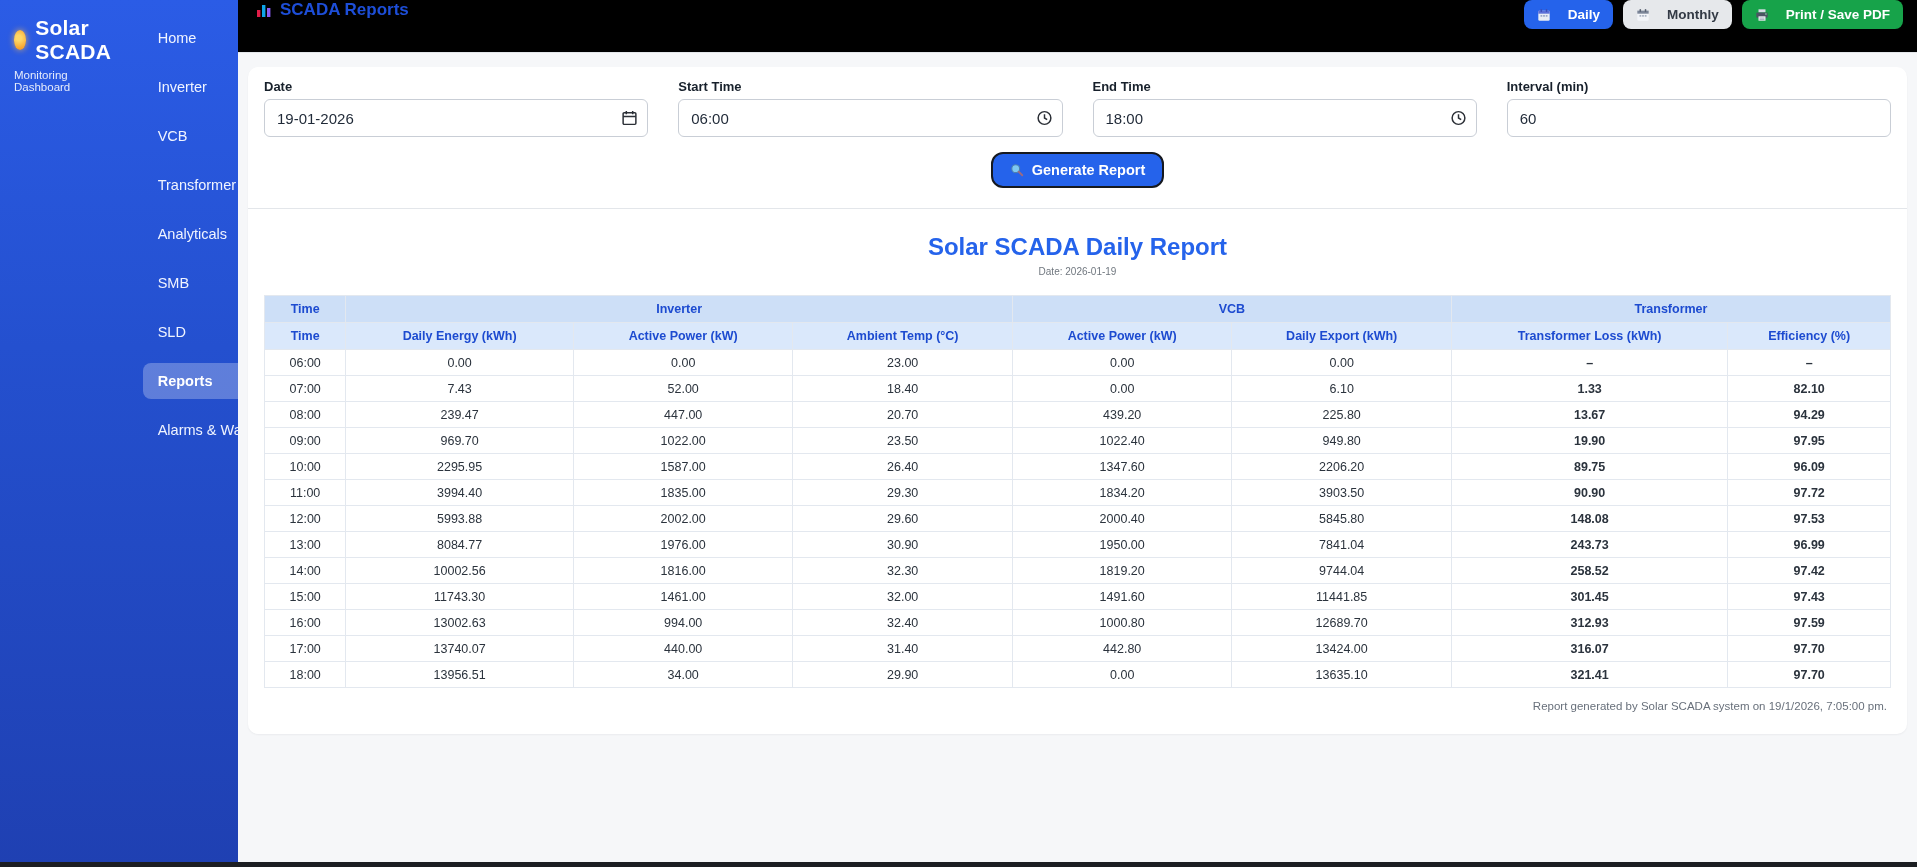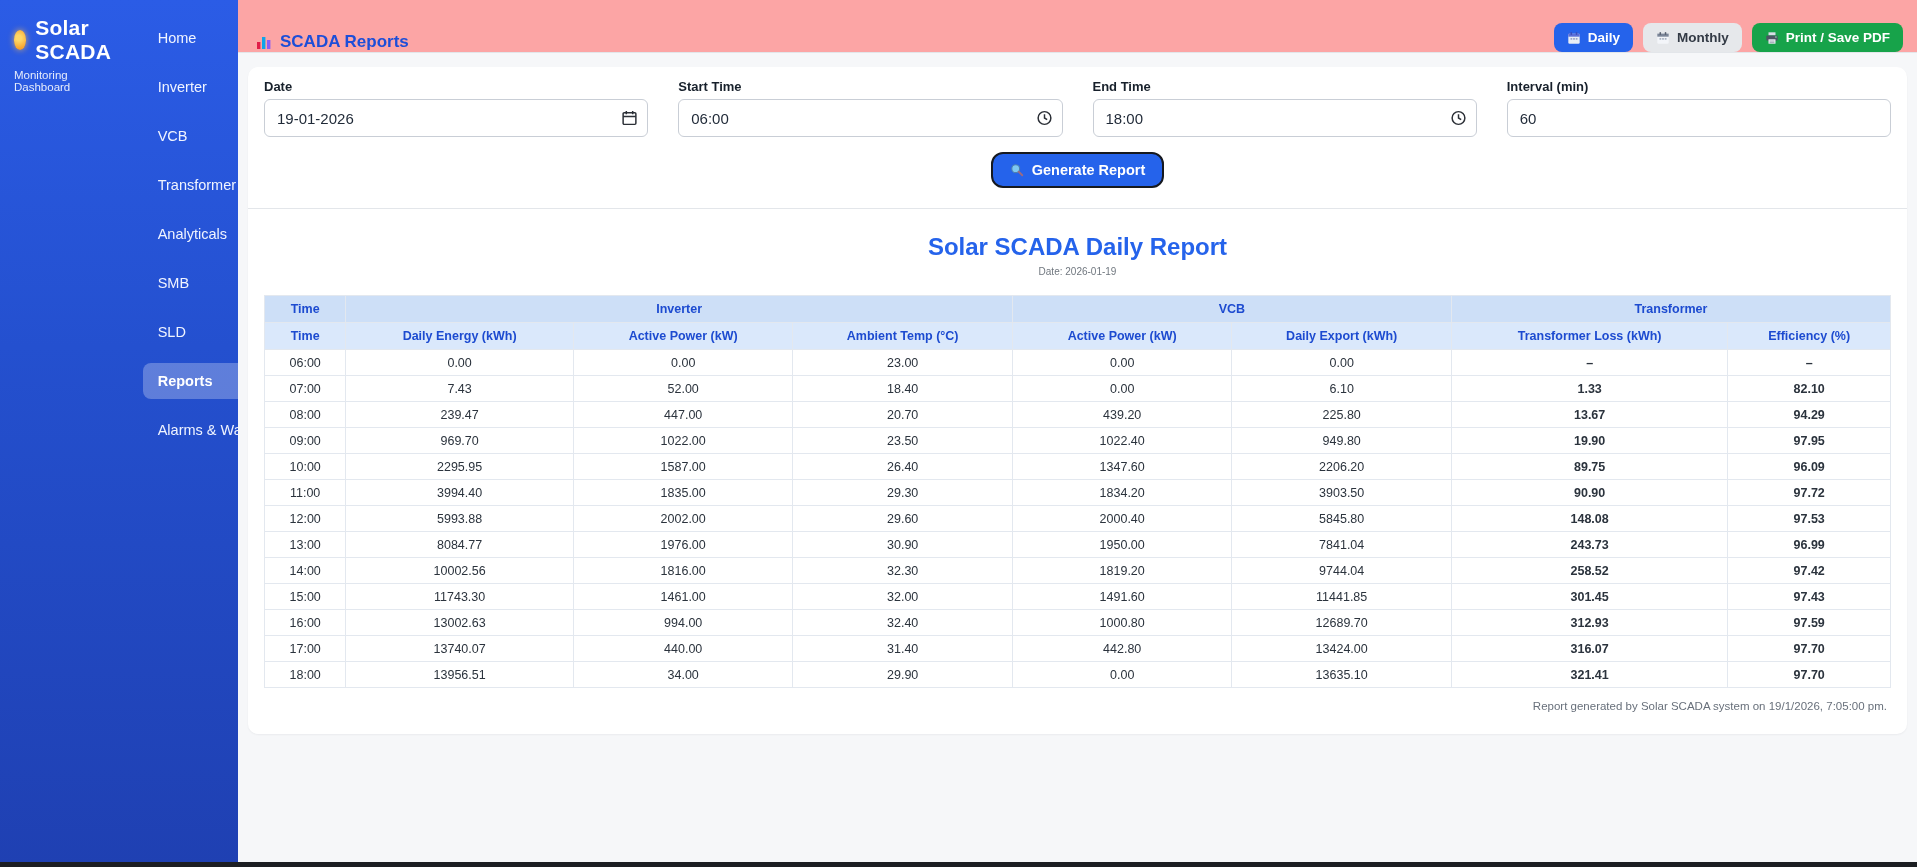--- a/index.html
+++ b/index.html
@@ -24,27 +24,27 @@
   .nav-item.active { background:rgba(255,255,255,.27); font-weight:bold; color:#fff; }
   .logout-btn { margin:14px 13px 0 13px; padding:9px 12px; background:#df2a26;
     border:none; border-radius:8px; color:#fff; font-size:14.5px; font-weight:bold;
     display:flex; align-items:flex-start; gap:9px; cursor:pointer; font-family:inherit; }
   .door { display:inline-block; width:10px; height:15px; border-radius:2px;
     background:linear-gradient(180deg,#c98a5b,#9c6137); border:1px solid #8a5630;
     box-shadow:inset 0 3px 0 rgba(255,255,255,.25); }
 
   
   .main { flex:1; height:100%; display:flex; flex-direction:column; background:#f6f7f9; overflow:hidden; }
-  .topbar { height:53px; min-height:53px; background:#fca5a5; border-bottom:1px solid #e3e6ea;
-    display:flex; align-items:flex-end; padding:0 14px 0 18px; }
+  .topbar { height:53px; min-height:53px; background:#000000; border-bottom:1px solid #e3e6ea;
+    display:flex; align-items:flex-start; padding:0 14px 0 18px; }
   .topbar-title { display:flex; align-items:center; gap:8px; color:#1d4ed8;
     font-size:17px; font-weight:bold; }
   .topbar-actions { margin-left:auto; display:flex; gap:10px; }
   .btn { border:none; border-radius:8px; padding:7px 13px; font-size:13.5px; font-weight:bold;
-    display:flex; align-items:center; gap:7px; cursor:pointer; font-family:inherit; }
+    display:flex; align-items:center; gap:17px; cursor:pointer; font-family:inherit; }
   .btn-daily { background:#2563eb; color:#fff; }
   .btn-monthly { background:#e6e8eb; color:#333a45; }
   .btn-print { background:#17a34a; color:#fff; }
 
   .content { flex:1; overflow:hidden; }
   .card { margin:14px 10px 0 10px; background:#fff; border-radius:10px;
     box-shadow:0 1px 2px rgba(16,24,40,.05); padding:12px 16px 22px 16px; }
 
   
   .filters { display:grid; grid-template-columns:1fr 1fr 1fr 1fr; gap:30px; }

